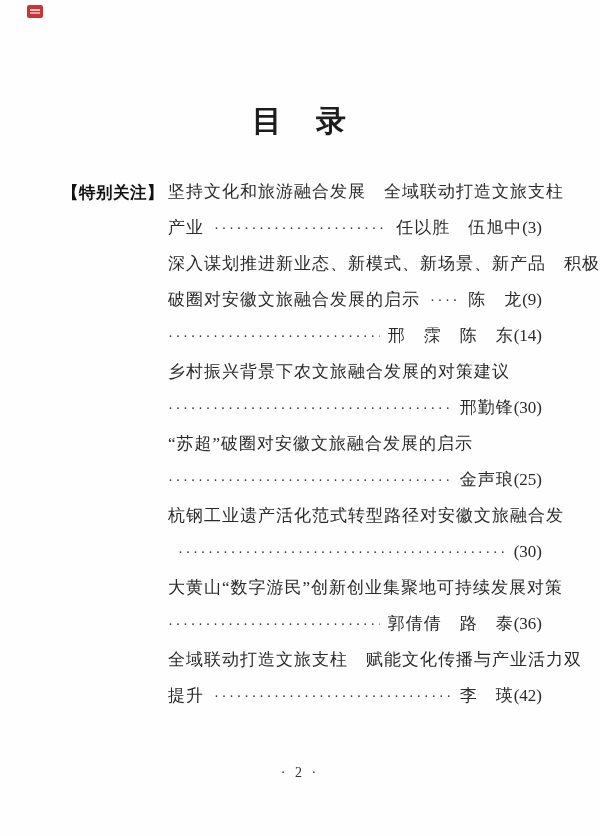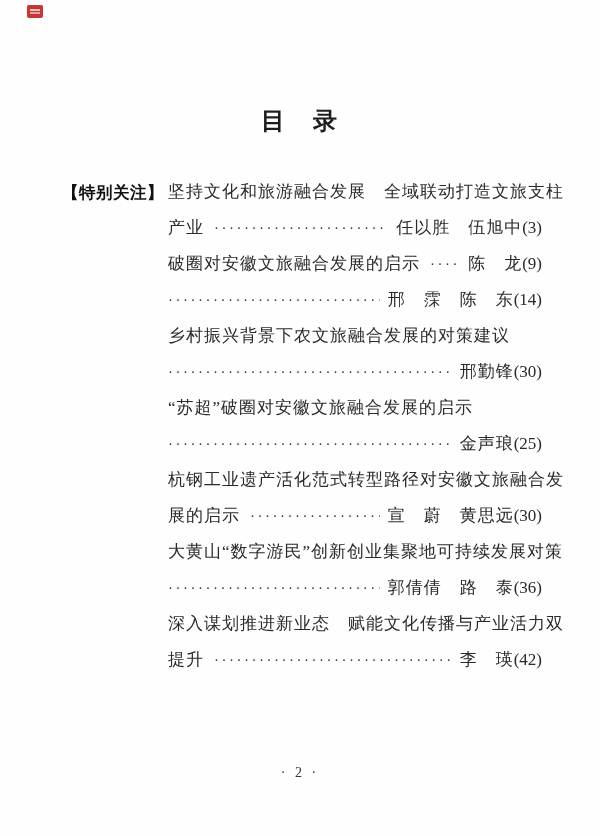--- a/index.html
+++ b/index.html
@@ -27,21 +27,21 @@
     content: "";
     position: absolute;
     left: 3px; top: 4px;
     width: 10px; height: 2px;
     background: rgba(255,255,255,.75);
     box-shadow: 0 3px 0 rgba(255,255,255,.55);
   }
   .page-title {
     padding-top: 102px;
     text-align: center;
-    font-size: 24px;
+    font-size: 30px;
     font-weight: bold;
     line-height: 38px;
     letter-spacing: 2px;
     color: #1d1d1d;
   }
   .toc-body {
     position: relative;
     margin-top: 34px;
     padding-left: 168px;
     padding-right: 58px;
@@ -112,20 +112,23 @@
         <div class="toc-line">
           <span class="t">坚持文化和旅游融合发展　全域联动打造文旅支柱</span>
         </div>
         <div class="toc-line">
           <span class="t">产业</span>
           <span class="leader">························································································································</span>
           <span class="authors">任以胜　伍旭中</span>
           <span class="pageno">(3)</span>
         </div>
         <div class="toc-line">
+          <span class="t">深入谋划推进新业态、新模式、新场景、新产品　积极</span>
+        </div>
+        <div class="toc-line">
           <span class="t">破圈对安徽文旅融合发展的启示</span>
           <span class="leader">························································································································</span>
           <span class="authors">陈　龙</span>
           <span class="pageno">(9)</span>
         </div>
         <div class="toc-line">
           <span class="leader" style="margin-left: 0px;">························································································································</span>
           <span class="authors">邢　霂　陈　东</span>
           <span class="pageno">(14)</span>
         </div>
@@ -142,35 +145,33 @@
         </div>
         <div class="toc-line">
           <span class="leader" style="margin-left: 0px;">························································································································</span>
           <span class="authors">金声琅</span>
           <span class="pageno">(25)</span>
         </div>
         <div class="toc-line">
           <span class="t">杭钢工业遗产活化范式转型路径对安徽文旅融合发</span>
         </div>
         <div class="toc-line">
-          <span class="t">展的启示</span>
           <span class="leader">························································································································</span>
-          <span class="authors">宣　蔚　黄思远</span>
           <span class="pageno">(30)</span>
         </div>
         <div class="toc-line">
           <span class="t">大黄山“数字游民”创新创业集聚地可持续发展对策</span>
         </div>
         <div class="toc-line">
           <span class="leader" style="margin-left: 0px;">························································································································</span>
           <span class="authors">郭倩倩　路　泰</span>
           <span class="pageno">(36)</span>
         </div>
         <div class="toc-line">
-          <span class="t">深入谋划推进新业态　赋能文化传播与产业活力双</span>
+          <span class="t">全域联动打造文旅支柱　赋能文化传播与产业活力双</span>
         </div>
         <div class="toc-line">
           <span class="t">提升</span>
           <span class="leader">························································································································</span>
           <span class="authors">李　瑛</span>
           <span class="pageno">(42)</span>
         </div>
       </div>
   </div>
 

